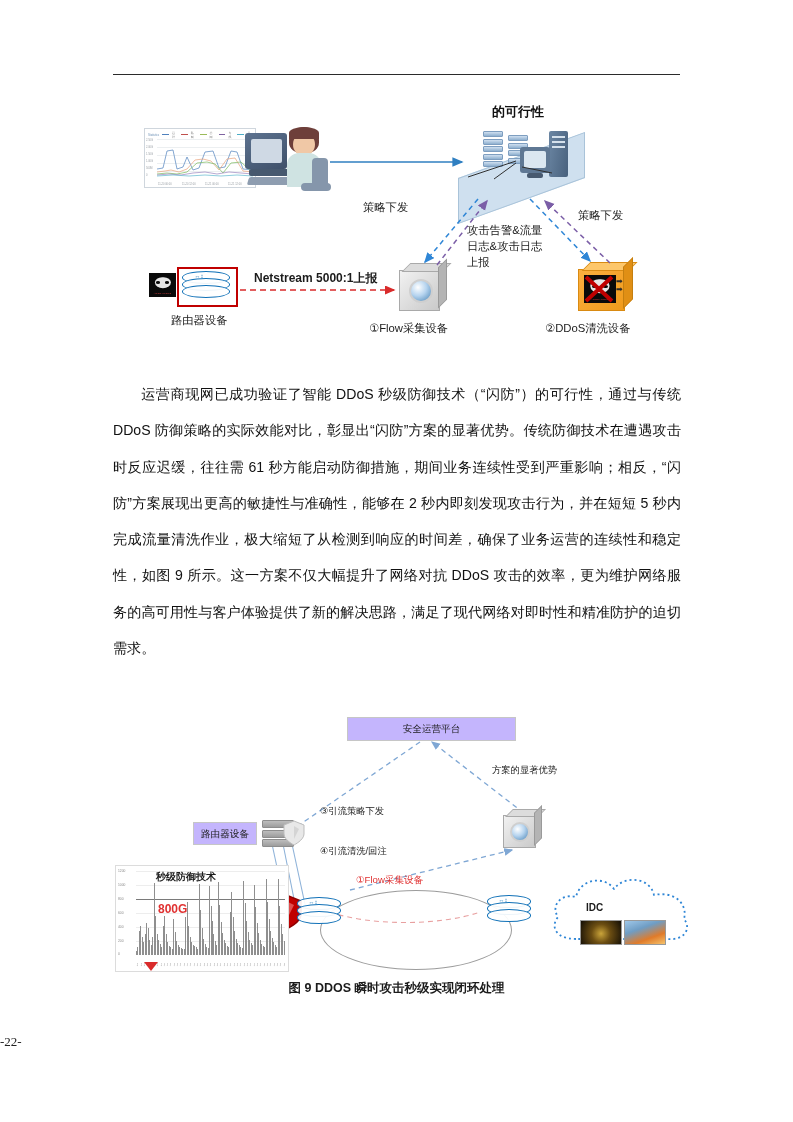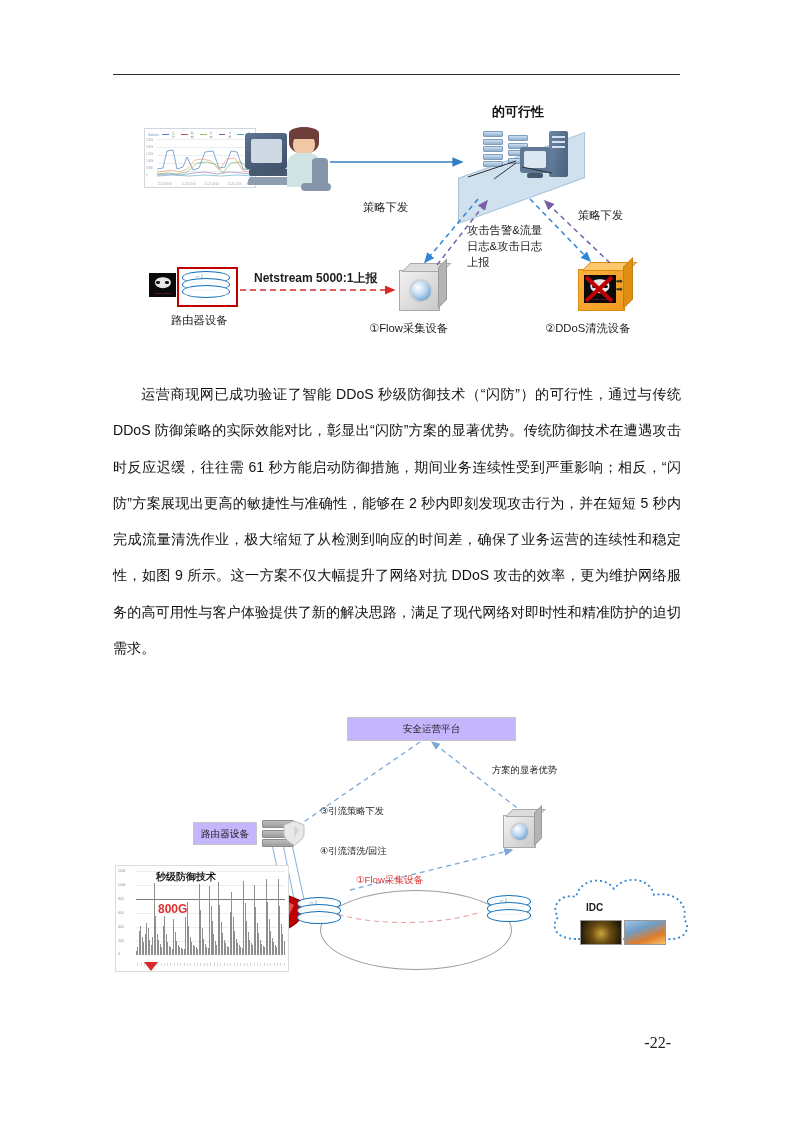--- a/index.html
+++ b/index.html
@@ -40,21 +40,21 @@
   .body-text {
     position: absolute; left: 113px; top: 376px; width: 568px;
     font-size: 14.1px; line-height: 36.3px;
     text-align: justify; text-justify: inter-ideograph;
     text-indent: 2em; color: #111;
     font-family: "Liberation Sans", "DejaVu Sans", sans-serif;
   }
 
   .page-number {
     position: absolute; left: 0; top: 1034px; width: 671px;
-    text-align: right; font-size: 16px; color: #222;
+    text-align: left; font-size: 13px; color: #222;
     font-family: "Liberation Serif", serif;
   }
 
   
   .f8 { left: 0; top: 95px; width: 793px; height: 255px; }
 
   .lbl { position: absolute; font-size: 11.3px; color: #1c1c1c; white-space: nowrap; }
   .lbl-b { font-weight: bold; }
 
   .title-sec {
@@ -611,16 +611,17 @@
 
       <div class="bc-title" style="left:40px; top:4px;">秒级防御技术</div>
       <div class="bc-800" style="left:42px; top:36px;">800G</div>
       <svg width="14" height="9" viewBox="0 0 14 9" style="position:absolute;left:28px;bottom:0;">
         <path d="M0,0 L14,0 L7,9 Z" fill="#d92b2b"></path>
       </svg>
     </div>
 
   </div>
 
+  <div class="caption" style="top:980px;">图 9 DDOS 瞬时攻击秒级实现闭环处理</div>
 
   <div class="page-number">-22-</div>
 
 </div>
 
 </body></html>

